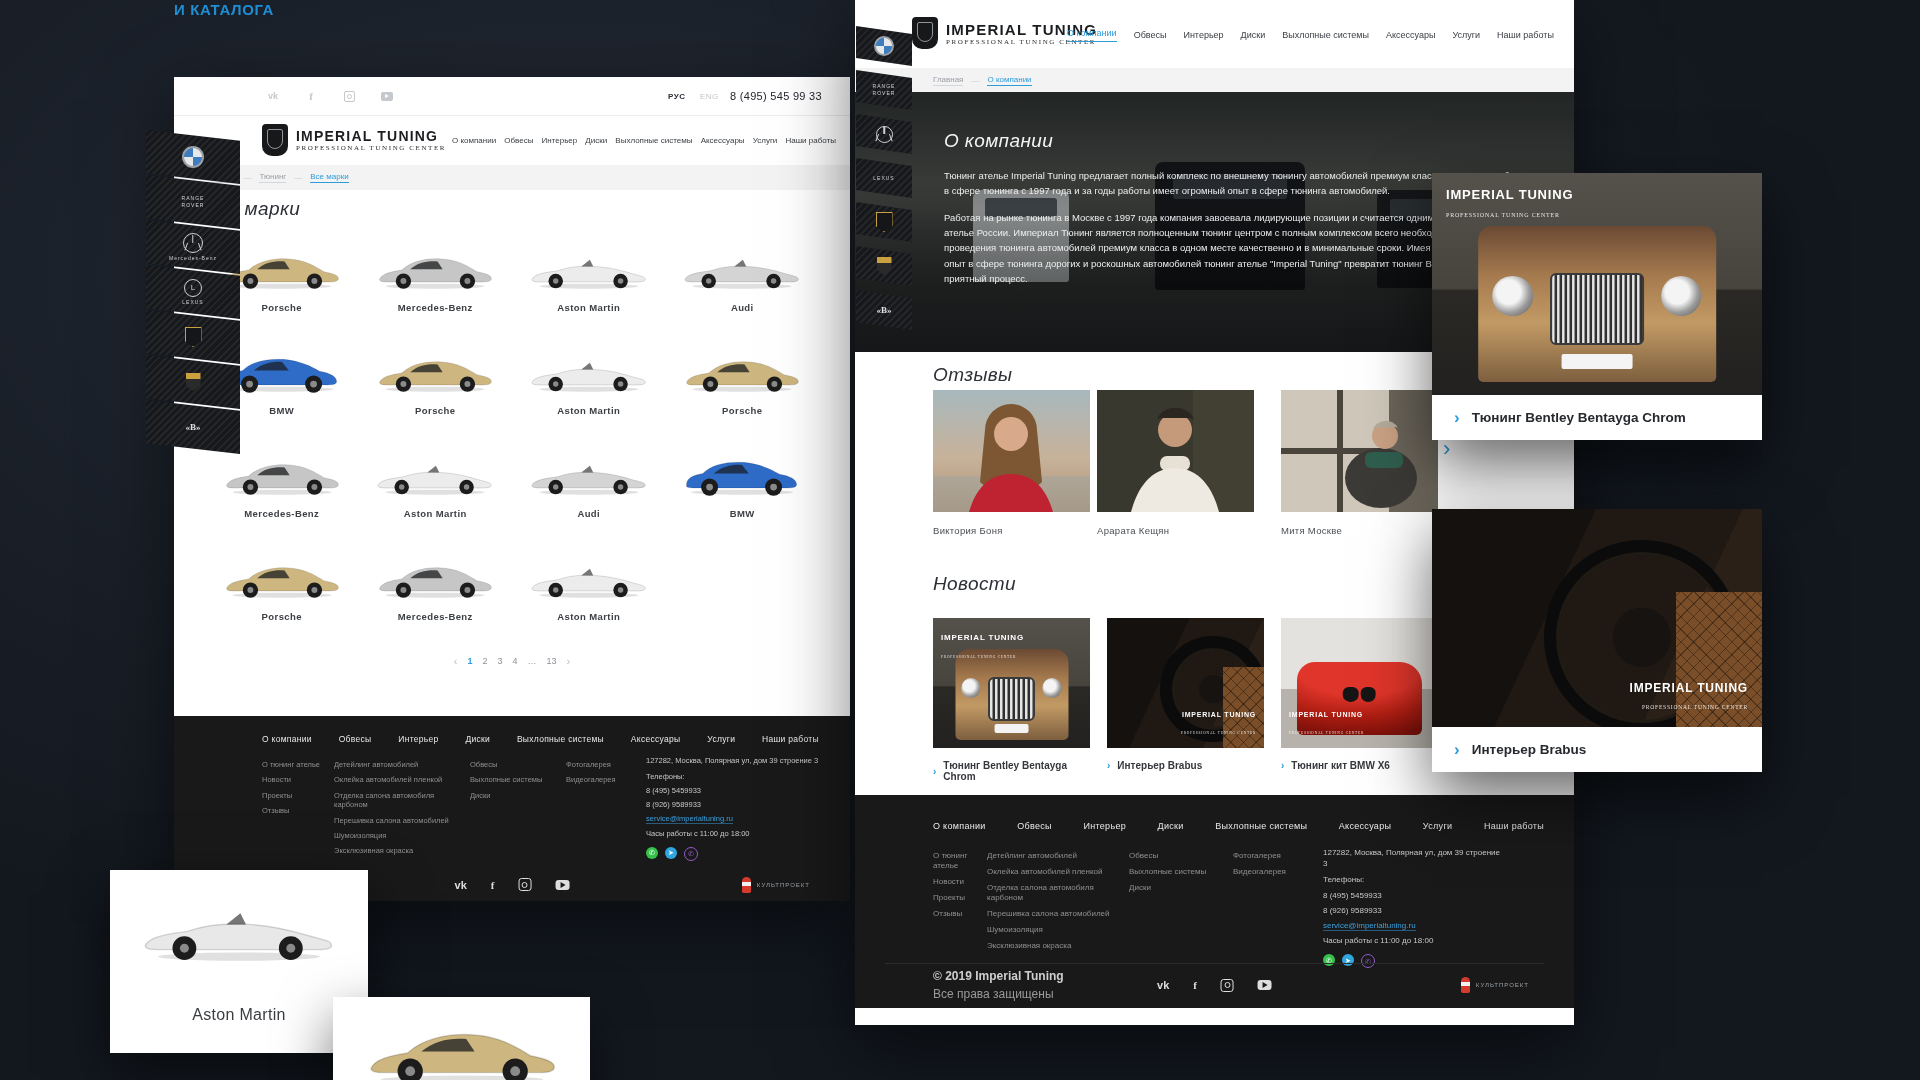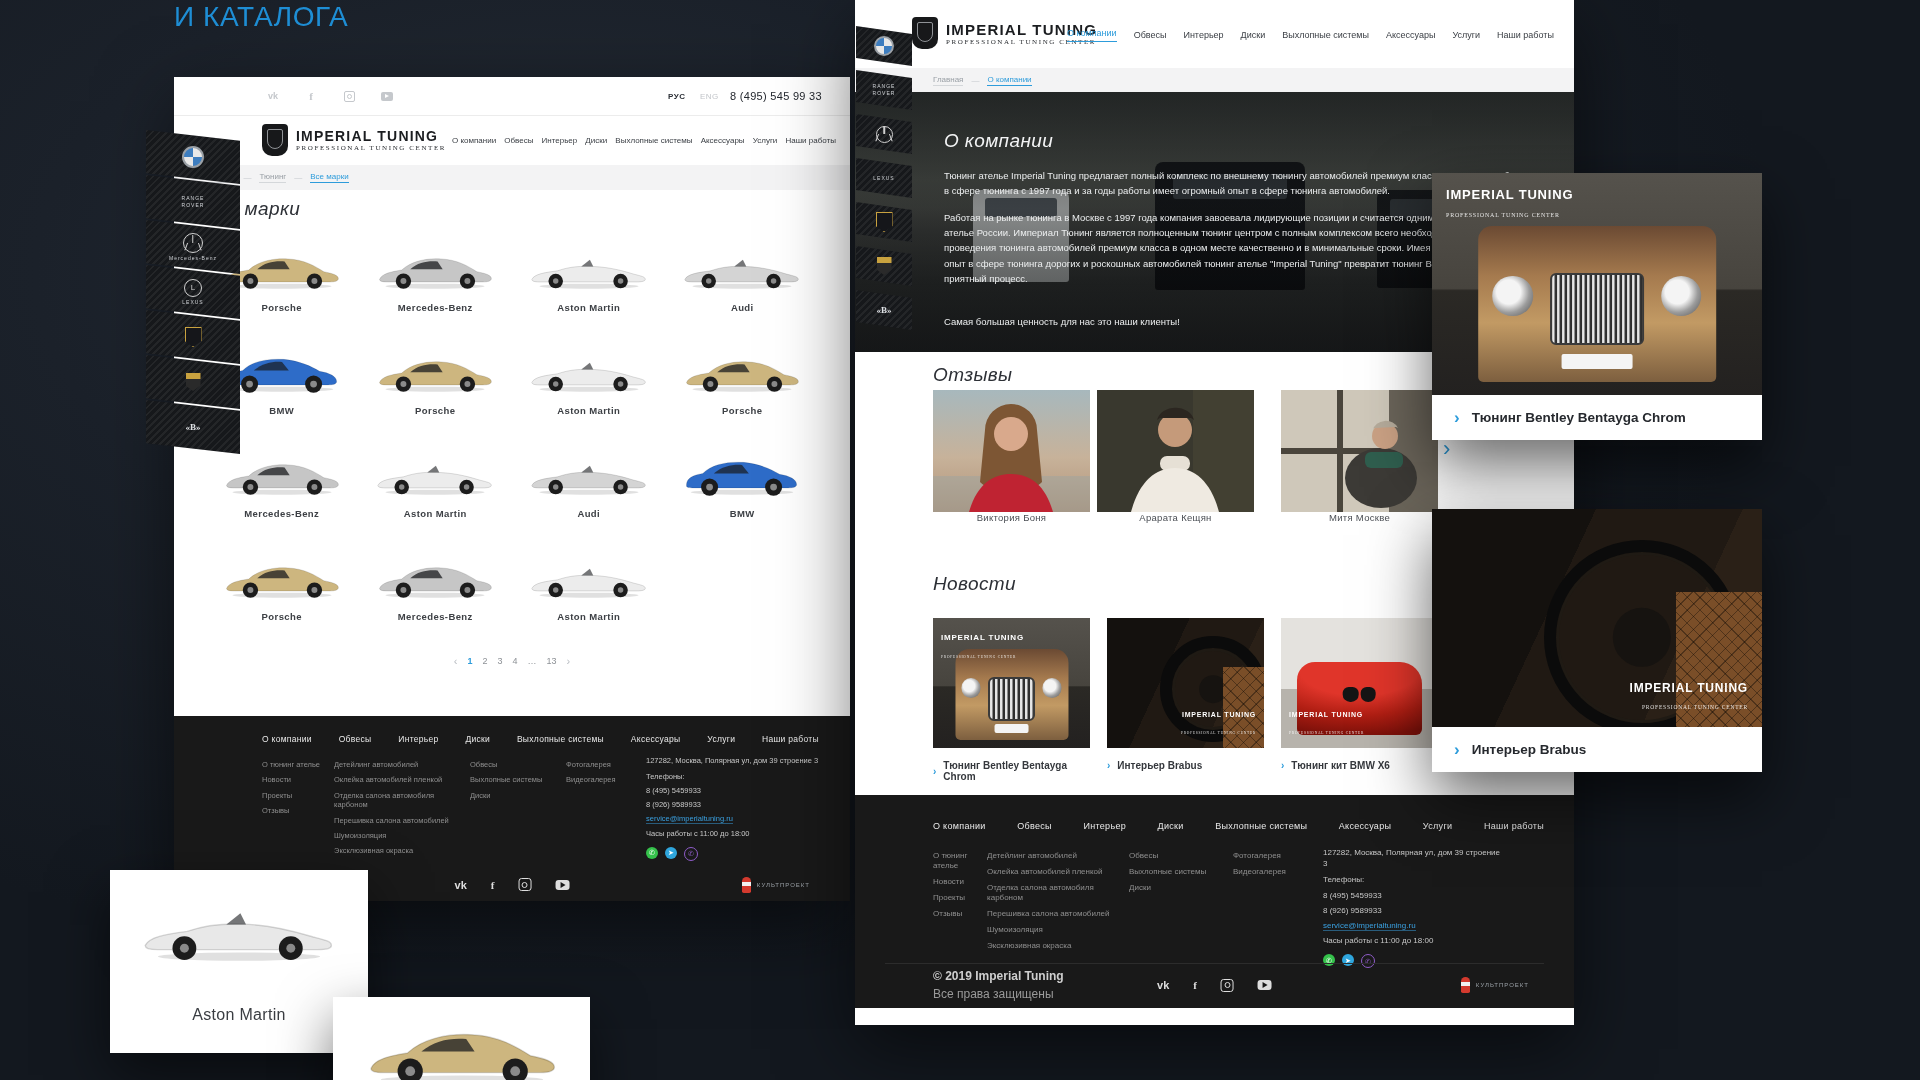--- a/index.html
+++ b/index.html
@@ -4,21 +4,21 @@
 <style>
   html,body{margin:0;padding:0}
   body{width:1920px;height:1080px;overflow:hidden;position:relative;
        background:radial-gradient(1200px 700px at 30% 25%,#242b35 0%,#1b212a 45%,#13181f 100%);
        font-family:"Liberation Sans",sans-serif;color:#333}
   .abs{position:absolute}
   .pg{position:absolute;background:#fff;box-shadow:0 24px 70px rgba(0,0,0,.55);z-index:10}
   .f{display:flex}
 
   
-  .stage-title{left:174px;top:1px;font-size:28px;font-weight:normal;letter-spacing:.6px;color:#1F8FD6;z-index:5}
+  .stage-title{left:174px;top:1px;font-size:15px;font-weight:bold;letter-spacing:.6px;color:#1F8FD6;z-index:5}
 
   
   .topbar{left:0;right:0;top:0;height:38px;border-bottom:1px solid #ececec}
   .soc-row{align-items:center;gap:16px}
   .soc{width:22px;height:14px;display:flex;align-items:center;justify-content:center;color:#c5c8cc;font-size:9px;font-weight:bold}
   .soc.ig i{display:block;width:9px;height:9px;border:1px solid #c5c8cc;border-radius:2px;position:relative}
   .soc.ig i::after{content:"";position:absolute;left:2px;top:2px;width:3px;height:3px;border:1px solid #c5c8cc;border-radius:50%}
   .soc.yt i{display:block;width:12px;height:9px;background:#c5c8cc;border-radius:2px;position:relative}
   .soc.yt i::after{content:"";position:absolute;left:4px;top:2px;border-left:4px solid #fff;border-top:2.5px solid transparent;border-bottom:2.5px solid transparent}
   .lang{font-size:8px;letter-spacing:.5px;color:#2b2f36;font-weight:bold}
@@ -101,21 +101,21 @@
   .gw{position:absolute;border-radius:8px 8px 3px 3px;background:linear-gradient(180deg,#17191b 0 30%,#0c0d0e 100%)}
   .gw::after{content:"";position:absolute;top:9%;left:12%;right:12%;height:20%;background:#3c4246;border-radius:3px}
   .gw.white{background:linear-gradient(180deg,#d3d6d4 0 30%,#b9bcb9 100%)}
   .gw.white::after{background:#596065}
   .hero-txt{position:absolute;color:#f2f3f4;z-index:3}
   .hero-h{font-style:italic;font-size:19px;letter-spacing:.4px;font-weight:500}
   .hero-p{font-size:9.5px;line-height:1.6;color:#eceeef}
 
   .rv-card{position:absolute;width:157px;cursor:pointer}
   .rv-img{width:157px;height:122px;display:block}
-  .rv-name{text-align:center;font-size:9.5px;color:#4a4e54;letter-spacing:.3px}
+  .rv-name{margin-top:13px;text-align:left;font-size:9.5px;color:#4a4e54;letter-spacing:.3px}
   .chev{color:#2D9CDB;font-weight:bold}
   .car-next{position:absolute;font-size:22px;color:#2D9CDB;cursor:pointer;line-height:1}
 
   .nw-card{position:absolute;width:157px;cursor:pointer}
   .nw-img{width:157px;height:130px;position:relative;overflow:hidden;display:block}
   .nw-t{margin-top:12px;display:flex;align-items:center;gap:7px;font-size:10px;font-weight:bold;color:#35383d}
 
   
   .wm{position:absolute;color:#fff;z-index:4;line-height:1.1}
   .wm .l1{font-weight:bold;letter-spacing:.8px}
@@ -472,21 +472,20 @@
   </div>
 
   <div class="hero" style="top:92px;height:260px">
     <div class="gw white" style="left:118px;top:98px;width:96px;height:92px"></div>
     <div class="gw" style="left:300px;top:70px;width:150px;height:128px"></div>
     <div class="gw" style="left:522px;top:98px;width:108px;height:98px;opacity:.92"></div>
     <div class="shade"></div>
     <div class="hero-txt hero-h" style="left:89px;top:38px">О компании</div>
     <div class="hero-txt hero-p" style="left:89px;top:76px;width:592px">Тюнинг ателье Imperial Tuning предлагает полный комплекс по внешнему тюнингу автомобилей премиум класса. Компания работает в сфере тюнинга с 1997 года и за годы работы имеет огромный опыт в сфере тюнинга автомобилей.</div>
     <div class="hero-txt hero-p" style="left:89px;top:118px;width:592px">Работая на рынке тюнинга в Москве с 1997 года компания завоевала лидирующие позиции и считается одним из крупнейших тюнинг ателье России. Империал Тюнинг является полноценным тюнинг центром с полным комплексом всего необходимого для проведения тюнинга автомобилей премиум класса в одном месте качественно и в минимальные сроки. Имея за плечами огромный опыт в сфере тюнинга дорогих и роскошных автомобилей тюнинг ателье "Imperial Tuning" превратит тюнинг Вашего автомобиля в приятный процесс.</div>
-    <div class="hero-txt hero-p" style="left:89px;top:222px;width:592px">Самая большая ценность для нас это наши клиенты!</div>
   </div>
 
   <div class="abs" style="left:0;right:0;top:352px;height:213px;background:#fff">
     <div class="abs h-italic" style="left:78px;top:12px">Отзывы</div>
     <div class="rv-card" style="left:78px;top:38px">
       <svg class="rv-img" viewBox="0 0 157 122">
         <defs>
             <linearGradient id="rg1" x1="0" y1="0" x2="0" y2="1">
           <stop offset="0" stop-color="#a7b8bd"></stop>
               <stop offset=".55" stop-color="#c7b29a"></stop>

